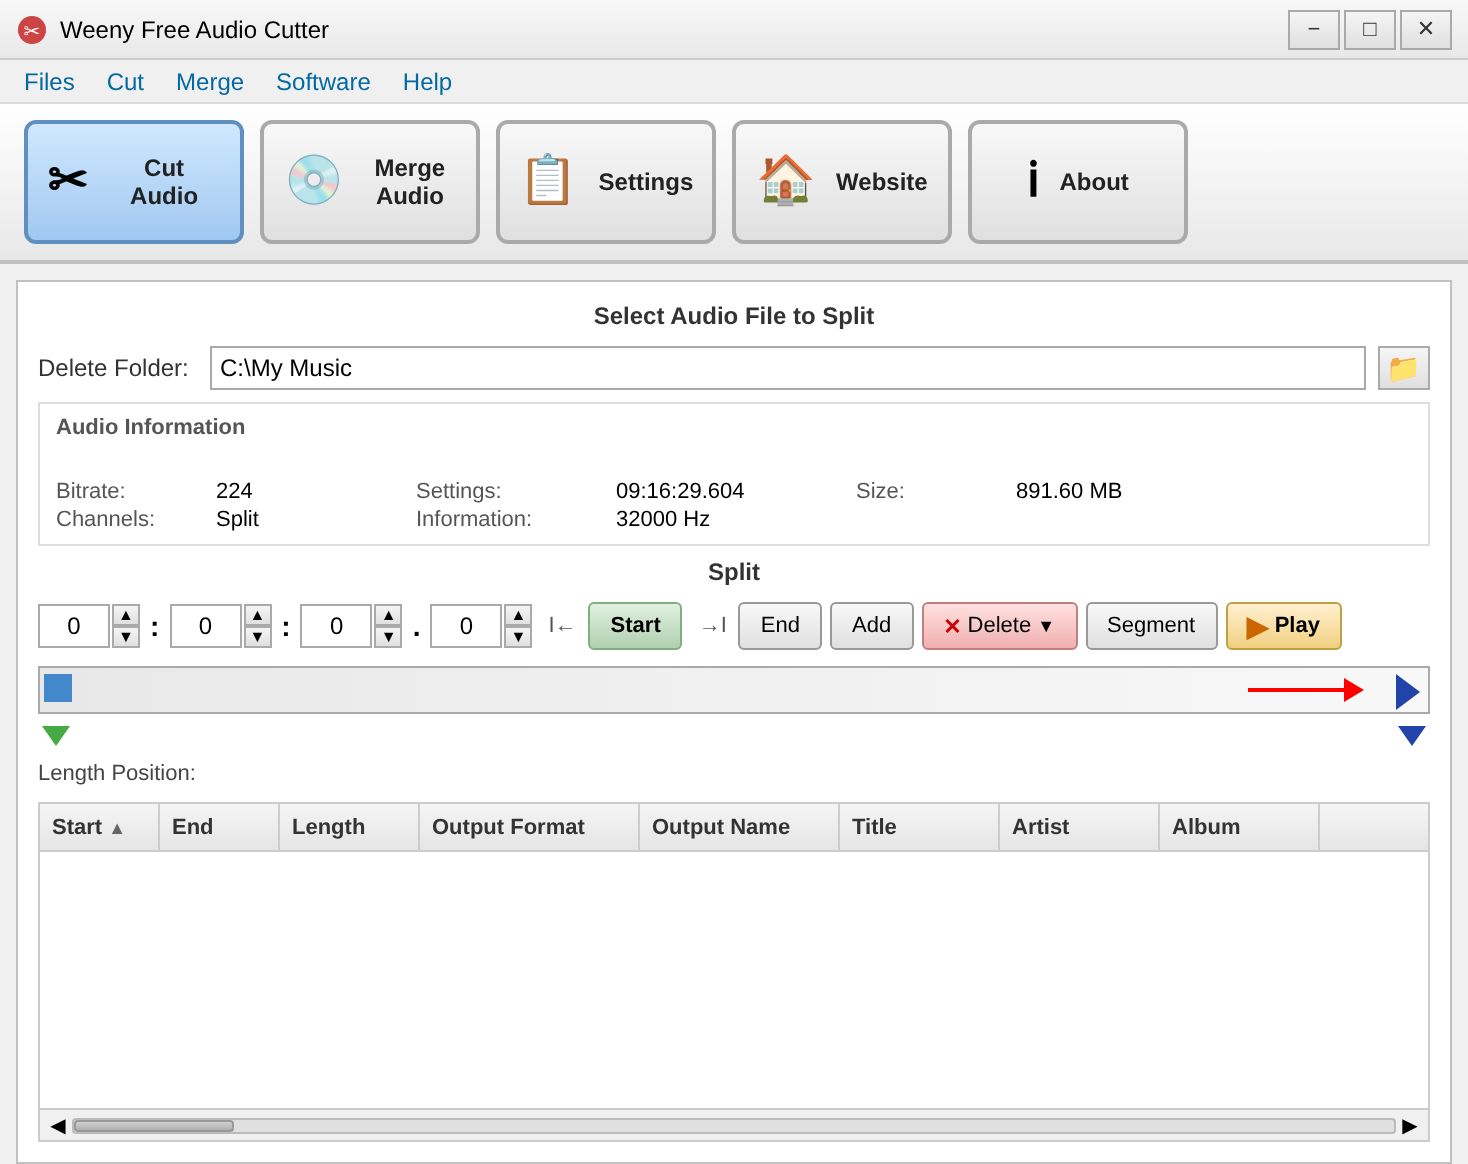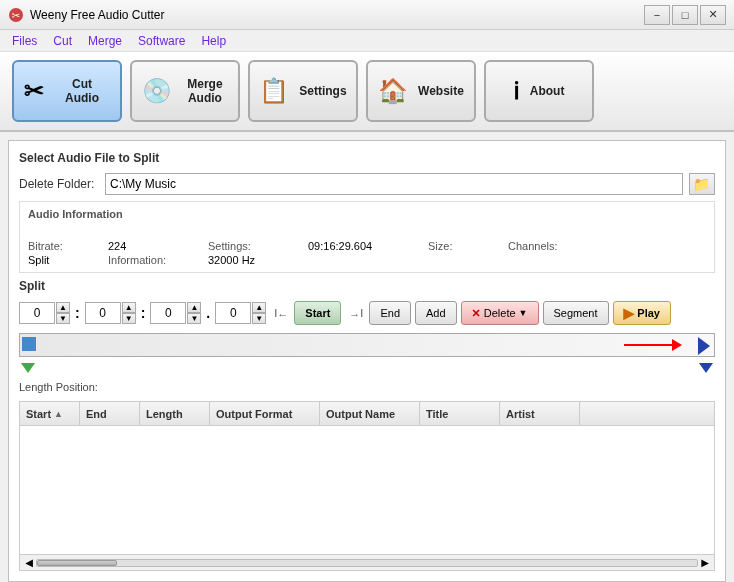--- a/index.html
+++ b/index.html
@@ -52,21 +52,21 @@
       height: 22px;
       display: flex;
       align-items: center;
       padding: 0 4px;
       border-bottom: 1px solid #ddd;
     }
     .menu-item {
       padding: 2px 8px;
       cursor: pointer;
       font-size: 12px;
-      color: #6d28d9;
+      color: #0369a1;
     }
 
     .toolbar {
       background: linear-gradient(to bottom, #ffffff, #e8e8e8);
       height: 80px;
       display: flex;
       align-items: center;
       padding: 8px 12px;
       gap: 8px;
       border-bottom: 2px solid #c0c0c0;
@@ -111,20 +111,21 @@
       display: flex;
       flex-direction: column;
       gap: 6px;
     }
 
     .section-title {
       font-size: 12px;
       font-weight: bold;
       color: #333;
       margin-bottom: 4px;
+      text-align: center;
     }
 
     .file-select-section { display: flex; flex-direction: column; gap: 4px; }
     .file-row {
       display: flex;
       align-items: center;
       gap: 6px;
     }
     .file-label {
       width: 80px;
@@ -381,20 +382,21 @@
   </div>
 
   <div class="info-section">
     <div class="info-title">Audio Information</div>
     <div class="info-grid">
       <span class="info-key">Bitrate:</span>
       <span class="info-val">224</span>
       <span class="info-key">Settings:</span>
       <span class="info-val">09:16:29.604</span>
       <span class="info-key">Size:</span>
+      <span class="info-val">891.60 MB</span>
 
       <span class="info-key">Channels:</span>
       <span class="info-val">Split</span>
       <span class="info-key">Information:</span>
       <span class="info-val">32000 Hz</span>
       <span></span>
         <span></span>
     </div>
   </div>
 
@@ -490,20 +492,23 @@
       </div>
       <div class="table-header-cell">
         <span>Output Name</span>
       </div>
       <div class="table-header-cell">
         <span>Title</span>
       </div>
       <div class="table-header-cell">
         <span>Artist</span>
       </div>
+      <div class="table-header-cell">
+        <span>Album</span>
+      </div>
     </div>
     <div class="table-body">
     </div>
     <div class="table-scrollbar">
       <div style="width:14px; text-align:center; cursor:pointer; font-size:10px;">◀</div>
       <div class="scrollbar-track">
         <div class="scrollbar-thumb"></div>
       </div>
       <div style="width:14px; text-align:center; cursor:pointer; font-size:10px;">▶</div>
     </div>

